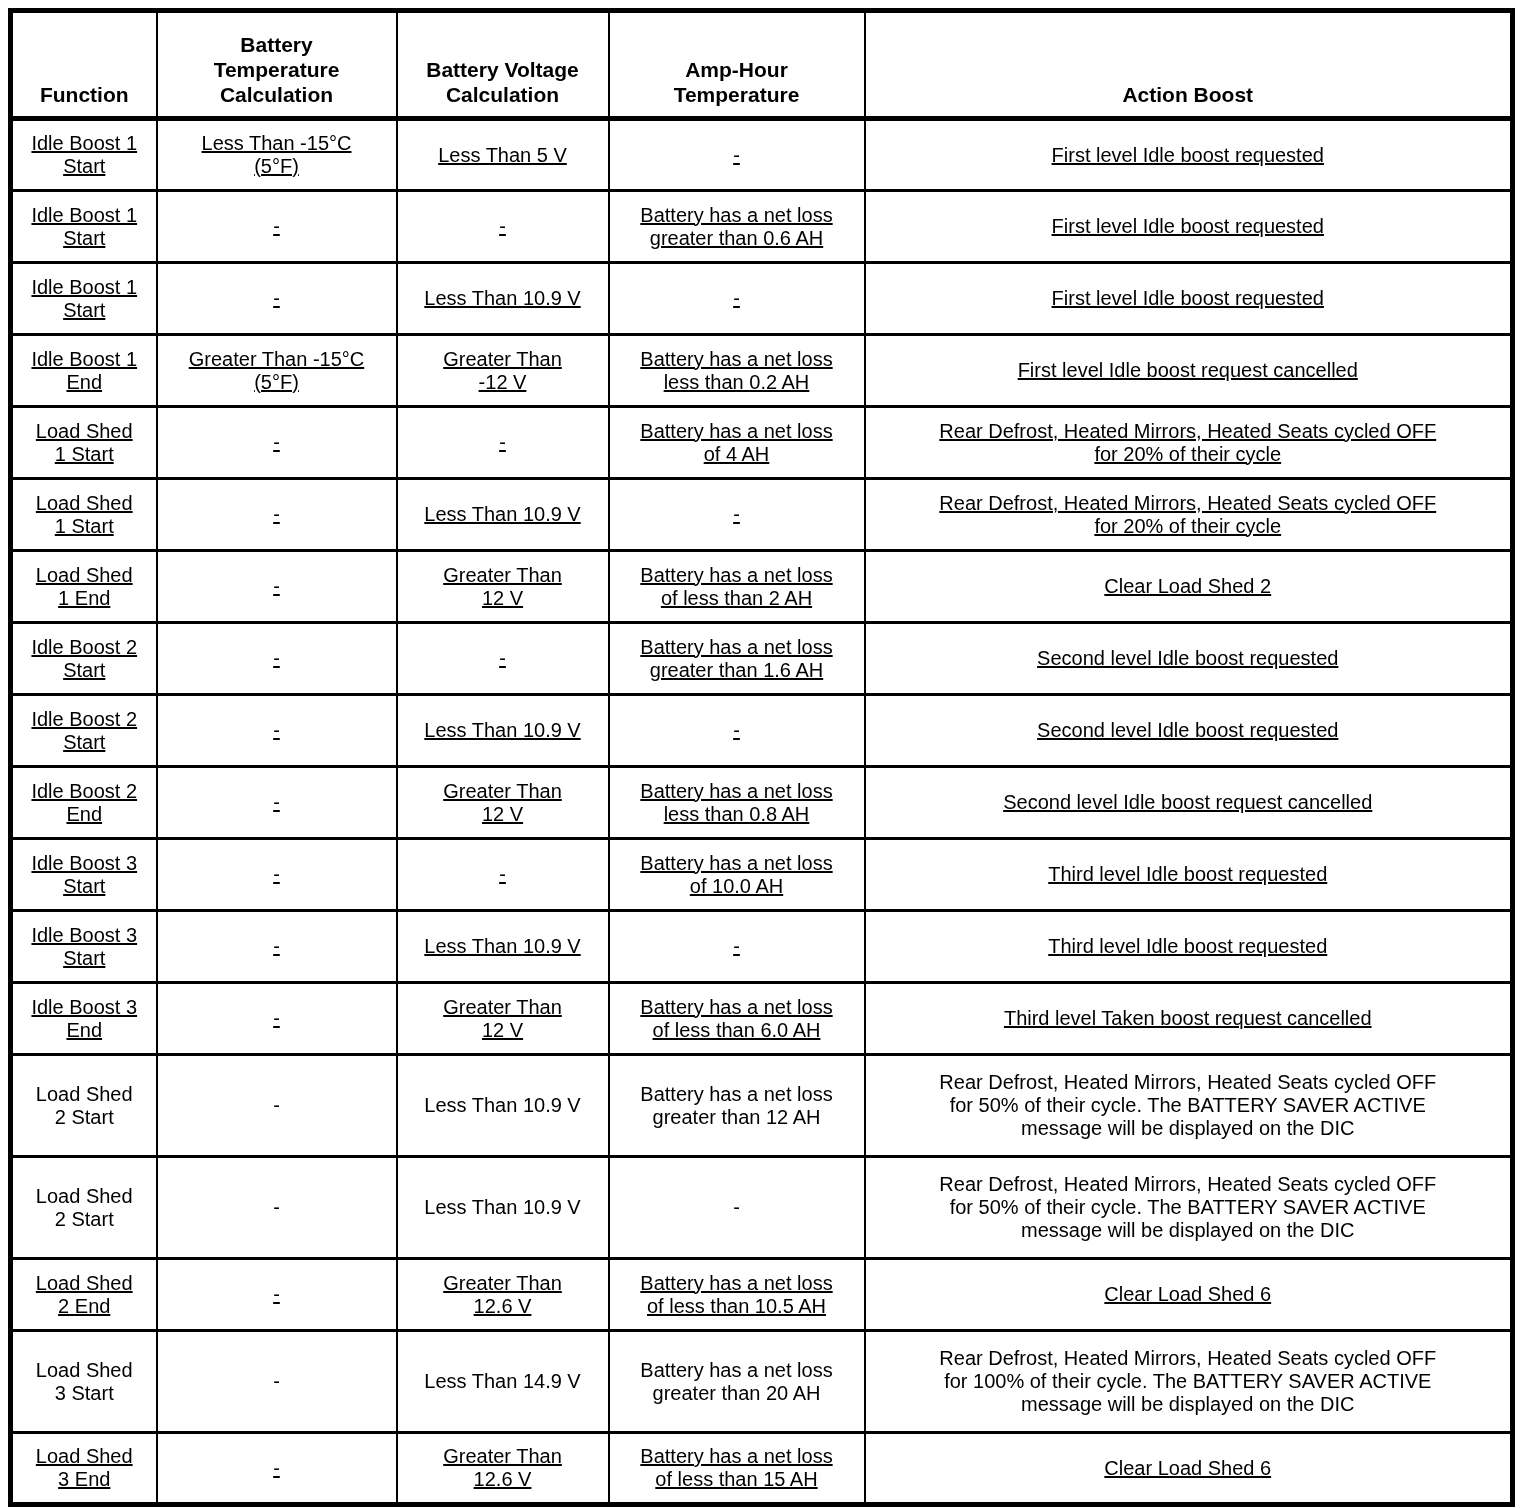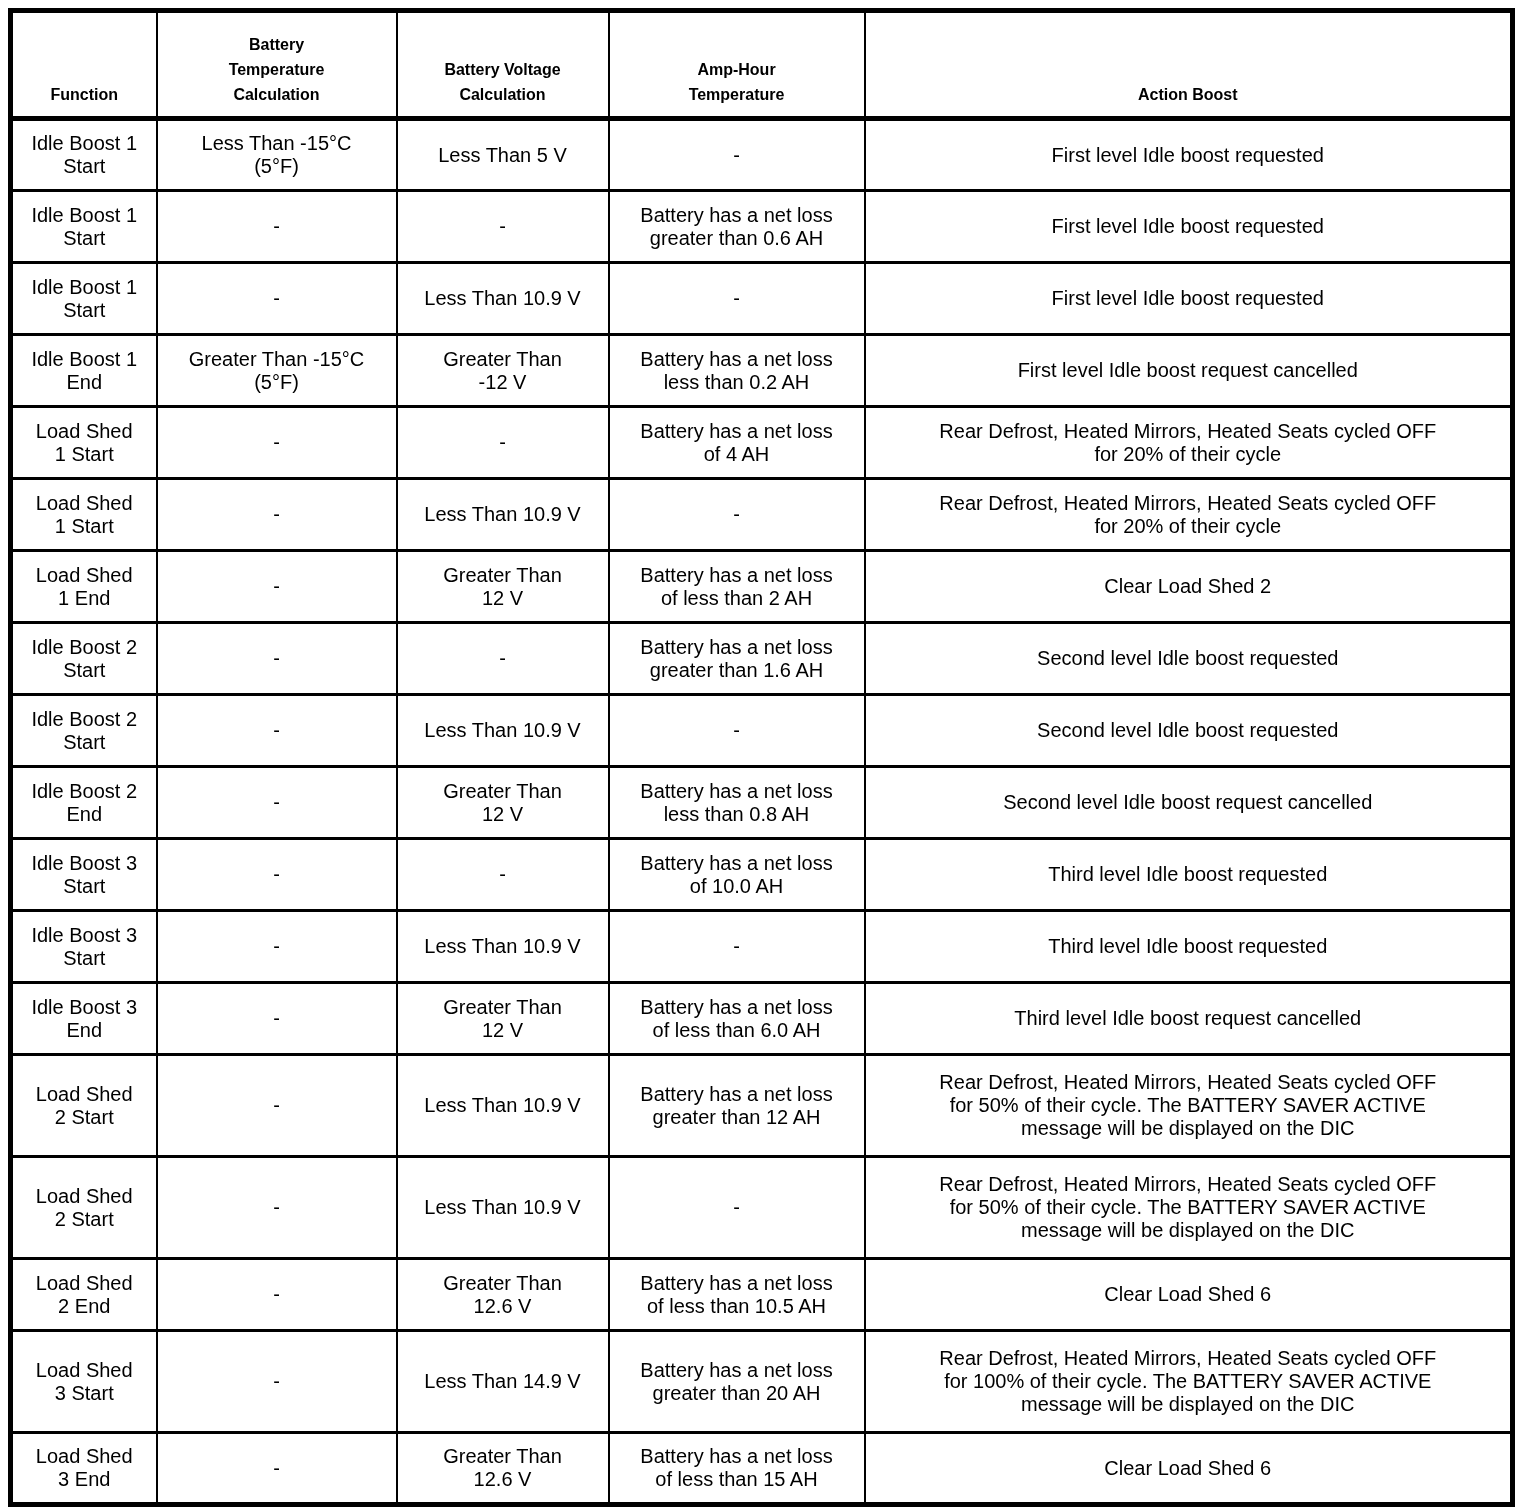--- a/index.html
+++ b/index.html
@@ -29,34 +29,34 @@
     border-bottom: 3px solid #000000;
     color: #000000;
     text-align: center;
     white-space: pre-line;
     overflow: hidden;
     box-sizing: border-box;
   }
   .cond-table thead th {
     vertical-align: bottom;
     font-weight: bold;
-    font-size: 16px;
+    font-size: 21px;
     line-height: 25px;
     padding: 6px 6px 9px 6px;
     border-bottom: 5px solid #000000;
     height: 108px;
   }
   .cond-table tbody td {
     vertical-align: middle;
     font-size: 20px;
     line-height: 23px;
     font-weight: normal;
     padding: 4px 6px;
   }
-  tr.h72  { height: 72px; }
+  tr.h72  { height: 72px; text-decoration: underline; }
   tr.h102 { height: 102px; }
 </style>
 </head>
 <body>
 
 <div class="page">
   <table class="cond-table">
     <colgroup>
       <col style="width:146px">
       <col style="width:240px">
@@ -189,21 +189,21 @@
         <td>Third level Idle boost requested</td>
       </tr>
       <tr class="h72">
         <td>Idle Boost 3
 End</td>
         <td>-</td>
         <td>Greater Than
 12 V</td>
         <td>Battery has a net loss
 of less than 6.0 AH</td>
-        <td>Third level Idle boost request cancelled</td>
+        <td>Third level Taken boost request cancelled</td>
       </tr>
       <tr class="h102">
         <td>Load Shed
 2 Start</td>
         <td>-</td>
         <td>Less Than 10.9 V</td>
         <td>Battery has a net loss
 greater than 12 AH</td>
         <td>Rear Defrost, Heated Mirrors, Heated Seats cycled OFF
 for 50% of their cycle. The BATTERY SAVER ACTIVE

